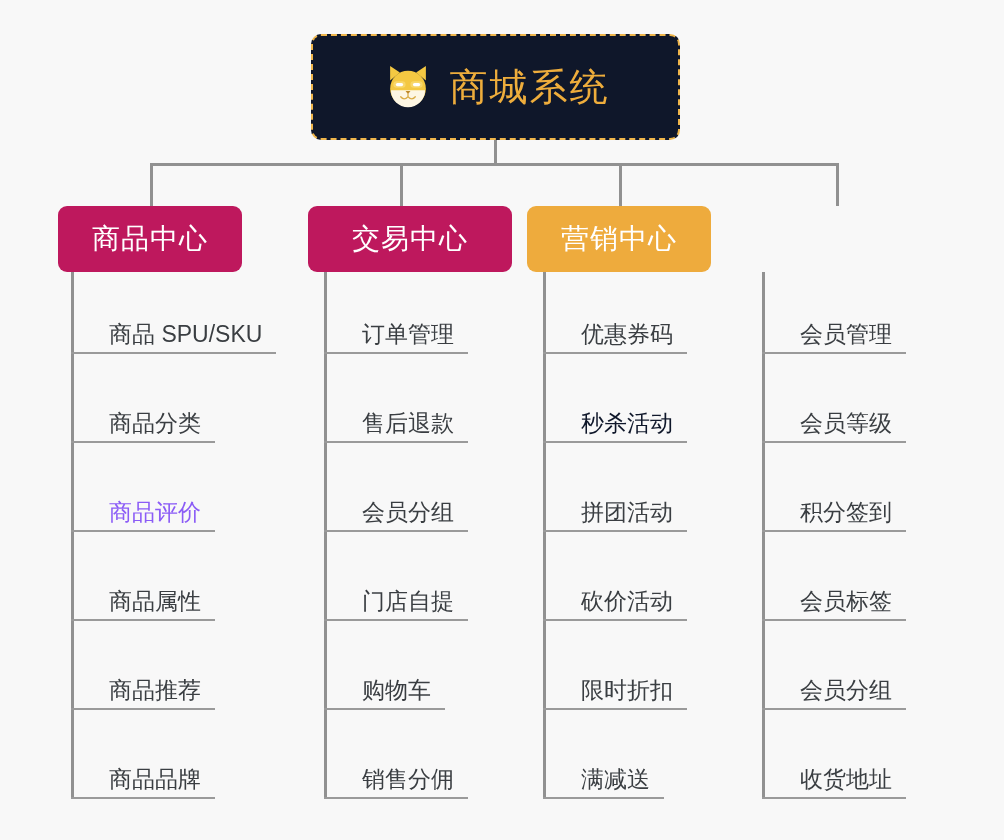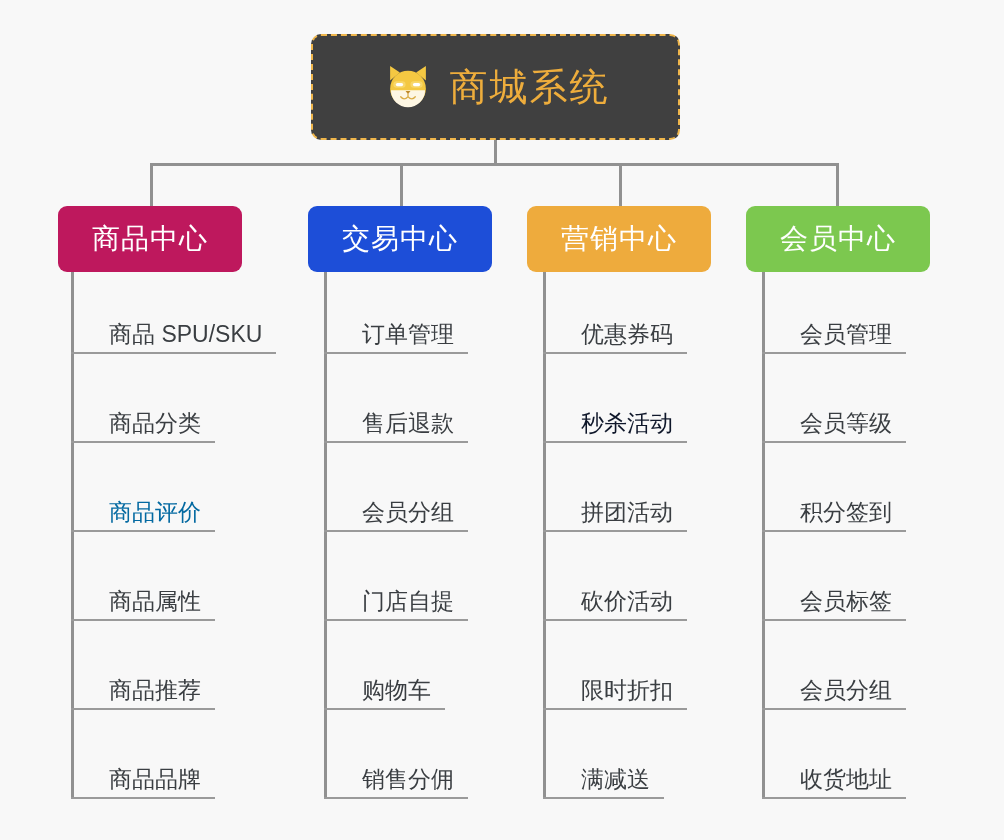--- a/index.html
+++ b/index.html
@@ -107,21 +107,21 @@
     bottom: 0;
     height: 2px;
     background: #9a9a9a;
   }
 </style>
 </head>
 <body style="background: rgb(248, 248, 248);">
 
 <div id="diagram">
 
-  <div class="root-node" style="background: #404040; border-color: rgb(239, 182, 75);">
+  <div class="root-node" style="background: #0f172a; border-color: rgb(239, 182, 75);">
     <svg class="root-icon" viewBox="0 0 64 64">
 
       <path d="M10 6 L10 24 L22 14 Z" fill="#f4c842"></path>
       <path d="M54 6 L54 24 L42 14 Z" fill="#f4c842"></path>
 
       <ellipse cx="32" cy="34" rx="22" ry="22" fill="#f4c842"></ellipse>
 
       <path d="M11 36 A21 21 0 0 0 53 36 Z" fill="#fdf6e3"></path>
 
       <rect x="14" y="25" width="15" height="8" rx="4" fill="#f8d76a"></rect>
@@ -142,42 +142,39 @@
   <div class="line line-h" style="left: 150px; top: 163px; width: 689px; background: rgb(145, 145, 145);"></div>
 
   <div class="line line-v" style="left: 150px; top: 163px; height: 43px; background: rgb(145, 145, 145);"></div>
   <div class="line line-v" style="left: 400px; top: 163px; height: 43px; background: rgb(145, 145, 145);"></div>
   <div class="line line-v" style="left: 619px; top: 163px; height: 43px; background: rgb(145, 145, 145);"></div>
   <div class="line line-v" style="left: 836px; top: 163px; height: 43px; background: rgb(145, 145, 145);"></div>
 
   <div class="cat-box" style="left: 58px; top: 206px; width: 184px; background: #be185d;">
     <span>商品中心</span>
   </div>
-  <div class="cat-box" style="left: 308px; top: 206px; width: 184px; background: #1d4ed8;">
+  <div class="cat-box" style="left: 308px; top: 206px; width: 204px; background: #be185d;">
     <span>交易中心</span>
   </div>
   <div class="cat-box" style="left: 527px; top: 206px; width: 184px; background: rgb(238, 171, 61);">
     <span>营销中心</span>
   </div>
-  <div class="cat-box" style="left: 746px; top: 206px; width: 184px; background: rgb(124, 200, 79);">
-    <span>会员中心</span>
-  </div>
 
   <div class="branch" style="left:71px;">
     <div class="spine" style="height: 527px;"></div>
   <div class="leaf" style="top: 82px;">
         <span class="leaf-label" style="color: rgb(58, 62, 66);">商品 SPU/SKU</span>
         <div class="leaf-rule" style="width: 205px;"></div>
       </div>
       <div class="leaf" style="top: 171px;">
         <span class="leaf-label" style="color: rgb(58, 62, 66);">商品分类</span>
         <div class="leaf-rule" style="width: 144px;"></div>
       </div>
       <div class="leaf" style="top: 260px;">
-        <span class="leaf-label" style="color: #0369a1;">商品评价</span>
+        <span class="leaf-label" style="color: #8b5cf6;">商品评价</span>
         <div class="leaf-rule" style="width: 144px;"></div>
       </div>
       <div class="leaf" style="top: 349px;">
         <span class="leaf-label" style="color: rgb(58, 62, 66);">商品属性</span>
         <div class="leaf-rule" style="width: 144px;"></div>
       </div>
       <div class="leaf" style="top: 438px;">
         <span class="leaf-label" style="color: rgb(58, 62, 66);">商品推荐</span>
         <div class="leaf-rule" style="width: 144px;"></div>
       </div>

